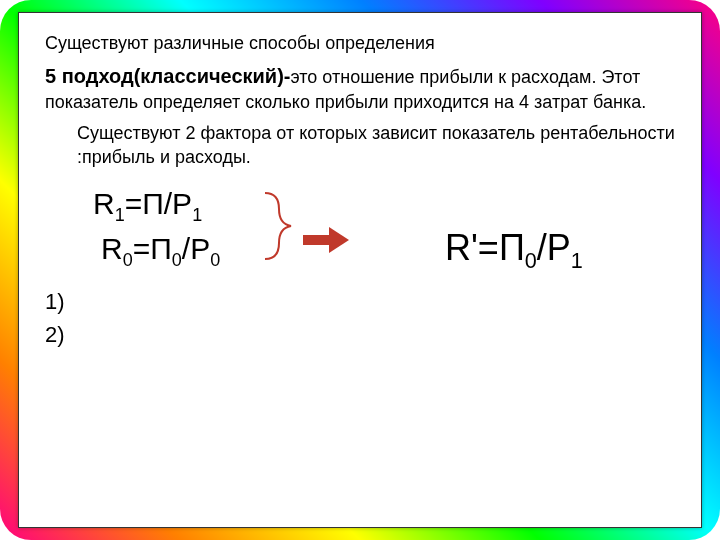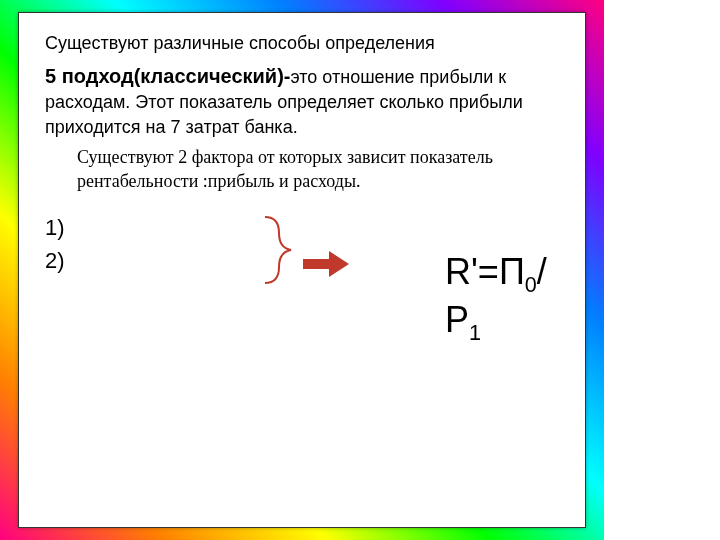--- a/index.html
+++ b/index.html
@@ -1,25 +1,26 @@
 <!DOCTYPE html>
 <html><head>
 <meta charset="utf-8">
 <style>
   body{margin:0;padding:0;width:720px;height:540px;overflow:hidden;font-family:Arial,Helvetica,sans-serif;}
-  .frame-border{position:relative;width:604px;height:540px;box-sizing:border-box;
+  .frame-border{position:relative;width:720px;height:540px;box-sizing:border-box;
     background:
       linear-gradient(45deg,#ff0080,#ff8000,#ffff00,#00ff00,#00ffff,#0080ff,#8000ff,#ff0080);
+    border-radius: 31px;
   }
   .slide{position:absolute;left:18px;right:18px;top:12px;bottom:12px;background:#fff;border:1.5px solid #333;box-shadow:0 0 4px rgba(0,0,0,.3);padding:18px 26px 14px 26px;color:#000;}
   .intro{font-size:18px;line-height:1.35;margin-bottom:8px;}
   .indent{padding-left:32px;}
   .approach{font-size:18px;line-height:1.35;margin-bottom:6px;}
   .approach .bold{font-weight:bold;font-size:20px;}
-  .factors{font-size:18px;line-height:1.35;margin-bottom:18px;font-family:Liberation Serif, serif;}
+  .factors{font-size:18px;line-height:1.35;margin-bottom:18px;}
   .formulas{position:relative;}
   .f1,.f2{font-size:30px;margin-left:48px;line-height:1.1;margin-bottom:6px;}
   .f2{margin-left:56px;}
   sub{font-size:60%;vertical-align:sub;}
   .f-right{position:absolute;left:400px;top:40px;font-size:36px;}
   .bracket{position:absolute;left:214px;top:2px;width:40px;height:74px;pointer-events:none;}
   .arrow{position:absolute;left:256px;top:40px;width:48px;height:26px;}
   .list{font-size:22px;line-height:1.5;margin-top:14px;}
   .li{display:flex;}
   .num{width:28px;flex:0 0 28px;}
@@ -28,26 +29,32 @@
 <body>
 
 <div class="frame-border">
   <div class="slide">
 
     <div class="intro">
       <span>Существуют различные способы определения</span><br>
     </div>
 
     <div class="approach">
-      <span class="bold">5 подход(классический)-</span><span>это отношение прибыли к расходам. Этот показатель определяет сколько прибыли приходится на 7 затрат банка.</span>
+      <span class="bold">5 подход(классический)-</span><span>это отношение прибыли к расходам. Этот показатель определяет сколько прибыли приходится на 4 затрат банка.</span>
     </div>
 
     <div class="factors indent">Существуют 2 фактора от которых зависит  показатель рентабельности :прибыль и расходы.</div>
 
     <div class="formulas">
+      <div class="f1">
+        <span>R</span><sub>1</sub><span>=П/Р</span><sub>1</sub>
+      </div>
+      <div class="f2">
+        <span>R</span><sub>0</sub><span>=П</span><sub>0</sub><span>/Р</span><sub>0</sub>
+      </div>
 
       <svg class="bracket" viewBox="0 0 40 74">
         <path d="M6 4 Q20 4 20 20 Q20 35 32 37 Q20 39 20 54 Q20 70 6 70" fill="none" stroke="#c0392b" stroke-width="2"></path>
       </svg>
 
       <svg class="arrow" viewBox="0 0 48 26">
         <rect x="2" y="8" width="26" height="10" fill="#c0392b"></rect>
         <polygon points="28,0 48,13 28,26" fill="#c0392b"></polygon>
       </svg>
 

